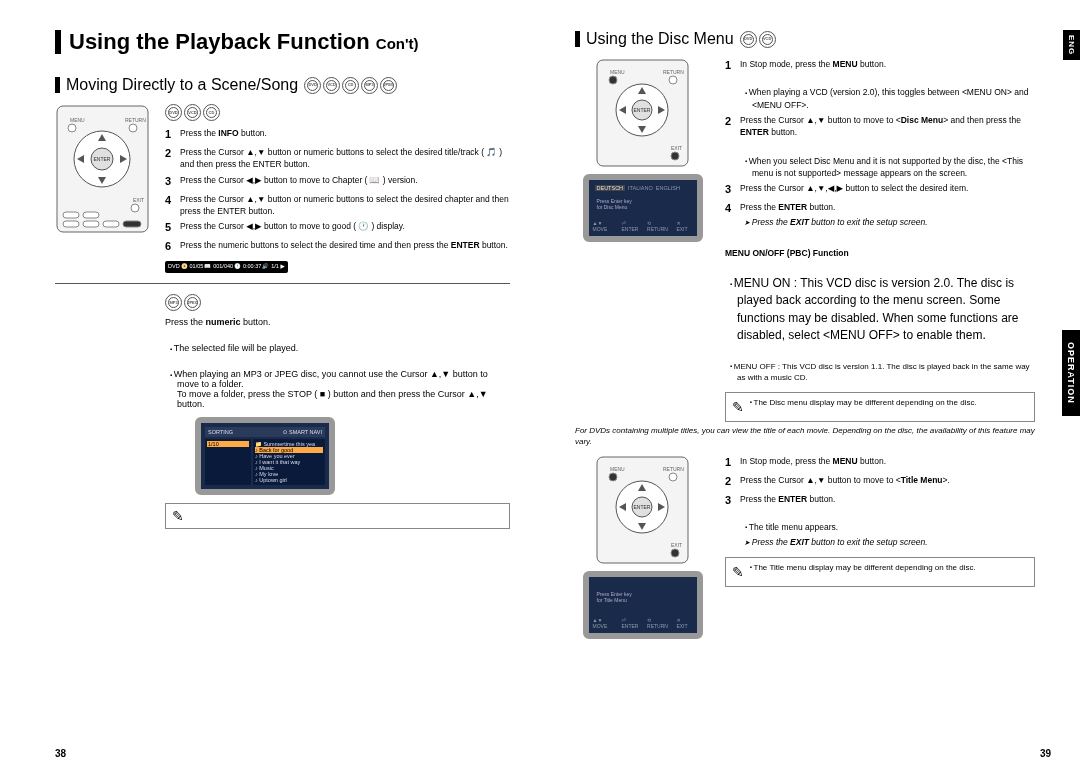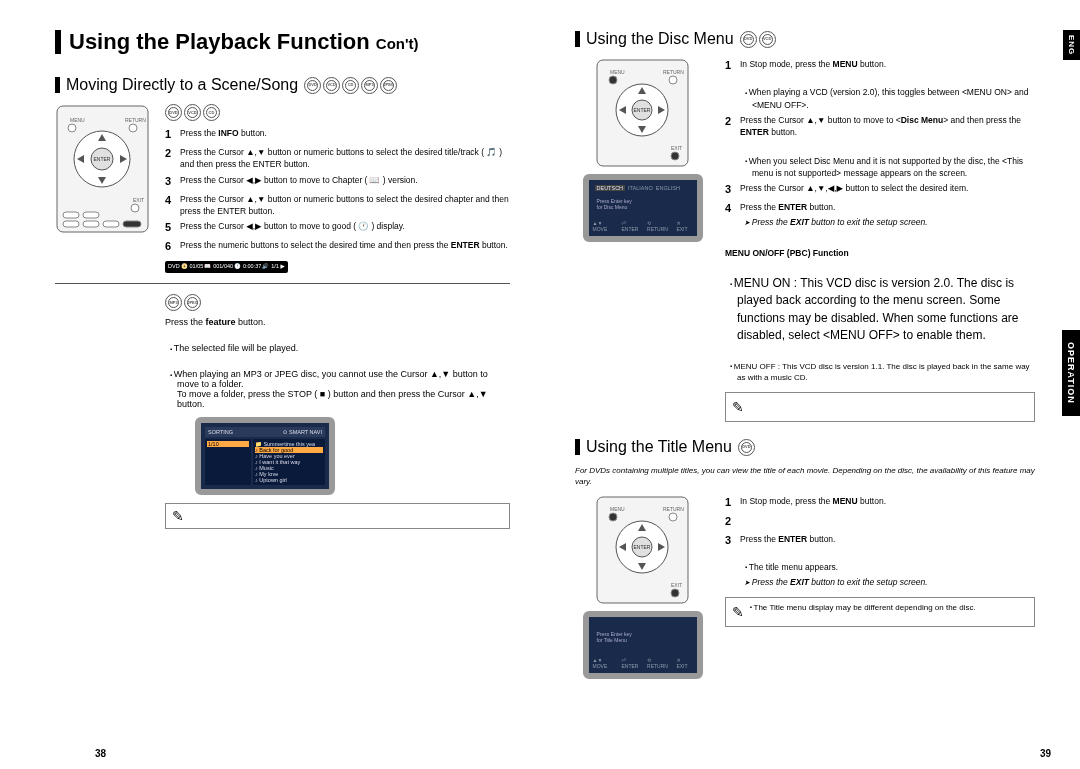--- a/index.html
+++ b/index.html
@@ -149,21 +149,21 @@
   .info-strip {
     background:#000; color:#fff; font-size:5.5px; padding:2px 3px; border-radius:2px;
     display:inline-block; margin-top:3px;
   }
   .page-num {
     position: absolute;
     bottom: 10px;
     font-size: 10px;
     font-weight: bold;
   }
-  .page.left .page-num { left: 55px; margin-left: 40px; }
+  .page.left .page-num { left: 55px; }
   .page.right .page-num { right: 29px; }
   .tab {
     position: absolute;
     right: 0;
     background: #000;
     color: #fff;
     font-size: 9px;
     font-weight: bold;
     writing-mode: vertical-rl;
     padding: 12px 4px;
@@ -286,21 +286,21 @@
 
     <div style="padding-left:110px;">
       <div class="disc-icons format-icons" style="margin-bottom:6px;">
         <div class="disc-icon">
             <div class="inner">MP3</div>
           </div>
         <div class="disc-icon">
             <div class="inner">JPEG</div>
           </div>
       </div>
-      <div>Press the <b>feature</b> button.</div>
+      <div>Press the <b>numeric</b> button.</div>
       <div class="sub-bullet">The selected file will be played.</div>
       <div class="sub-bullet">When playing an MP3 or JPEG disc, you cannot use the Cursor ▲,▼ button to move to a folder.</div>
       <div style="padding-left:12px;">To move a folder, press the STOP ( ■ ) button and then press the Cursor ▲,▼ button.</div>
 
       <div class="screen-fig" style="margin-left:30px;">
         <div style="background:#2a3a5a; padding:2px 3px; display:flex; justify-content:space-between;">
           <span>SORTING</span>
             <span>⊙ SMART NAVI</span>
         </div>
         <div style="display:flex; gap:2px; margin-top:2px;">
@@ -402,33 +402,27 @@
               <span class="num">4</span>
               <div><span>Press the <b>ENTER</b> button.</span>
             <div class="exit-line">Press the <b>EXIT</b> button to exit the setup screen.</div></div>
             </li>
         </ol>
         <div style="margin-top:18px;"><b>MENU ON/OFF (PBC) Function</b></div>
         <div class="sub-bullet" style="font-size:12px;">MENU ON : This VCD disc is version 2.0. The disc is played back according to the menu screen. Some functions may be disabled. When some functions are disabled, select &lt;MENU OFF&gt; to enable them.</div>
         <div class="sub-bullet" style="font-size:8px;">MENU OFF : This VCD disc is version 1.1. The disc is played back in the same way as with a music CD.</div>
         <div class="tip-note">
           <div class="pen">✎</div>
-        </div>
-      </div>
-    </div>
-
-    <div class="sub-title" style="margin-top:16px;">
-      <div class="bar"></div>
-      <div class="text">Using the Title Menu</div>
-      <div class="disc-icons">
-        <div class="disc-icon">
-            <div class="inner">DVD</div>
-          </div>
-      </div>
-    </div>
+          <ul>
+              <li>The Disc menu display may be different depending on the disc.</li>
+            </ul>
+        </div>
+      </div>
+    </div>
+
     <div class="italic-note">For DVDs containing multiple titles, you can view the title of each movie. Depending on the disc, the availability of this feature may vary.</div>
 
     <div class="content-row">
       <div style="flex-shrink:0; width:135px;">
         <div class="remote-fig" style="width:95px; margin:0 auto;">
           <svg viewBox="0 0 95 110" width="95" height="110">
             <rect x="2" y="2" width="91" height="106" rx="6" fill="#f4f4f4" stroke="#666"></rect>
             <circle cx="47" cy="52" r="26" fill="#fff" stroke="#555"></circle>
             <circle cx="47" cy="52" r="10" fill="#e0e0e0" stroke="#555"></circle>
             <text x="47" y="54" font-size="5" text-anchor="middle" fill="#333">ENTER</text>
@@ -458,20 +452,21 @@
         </div>
       </div>
       <div class="steps">
         <ol class="step-list">
           <li>
               <span class="num">1</span>
               <span>In Stop mode, press the <b>MENU</b> button.</span>
             </li>
           <li>
               <span class="num">2</span>
+              <span>Press the Cursor ▲,▼ button to move to &lt;<b>Title Menu</b>&gt;.</span>
             </li>
           <li>
               <span class="num">3</span>
               <div><span>Press the <b>ENTER</b> button.</span>
             <div class="sub-bullet">The title menu appears.</div>
             <div class="exit-line">Press the <b>EXIT</b> button to exit the setup screen.</div></div>
             </li>
         </ol>
         <div class="tip-note">
           <div class="pen">✎</div>

